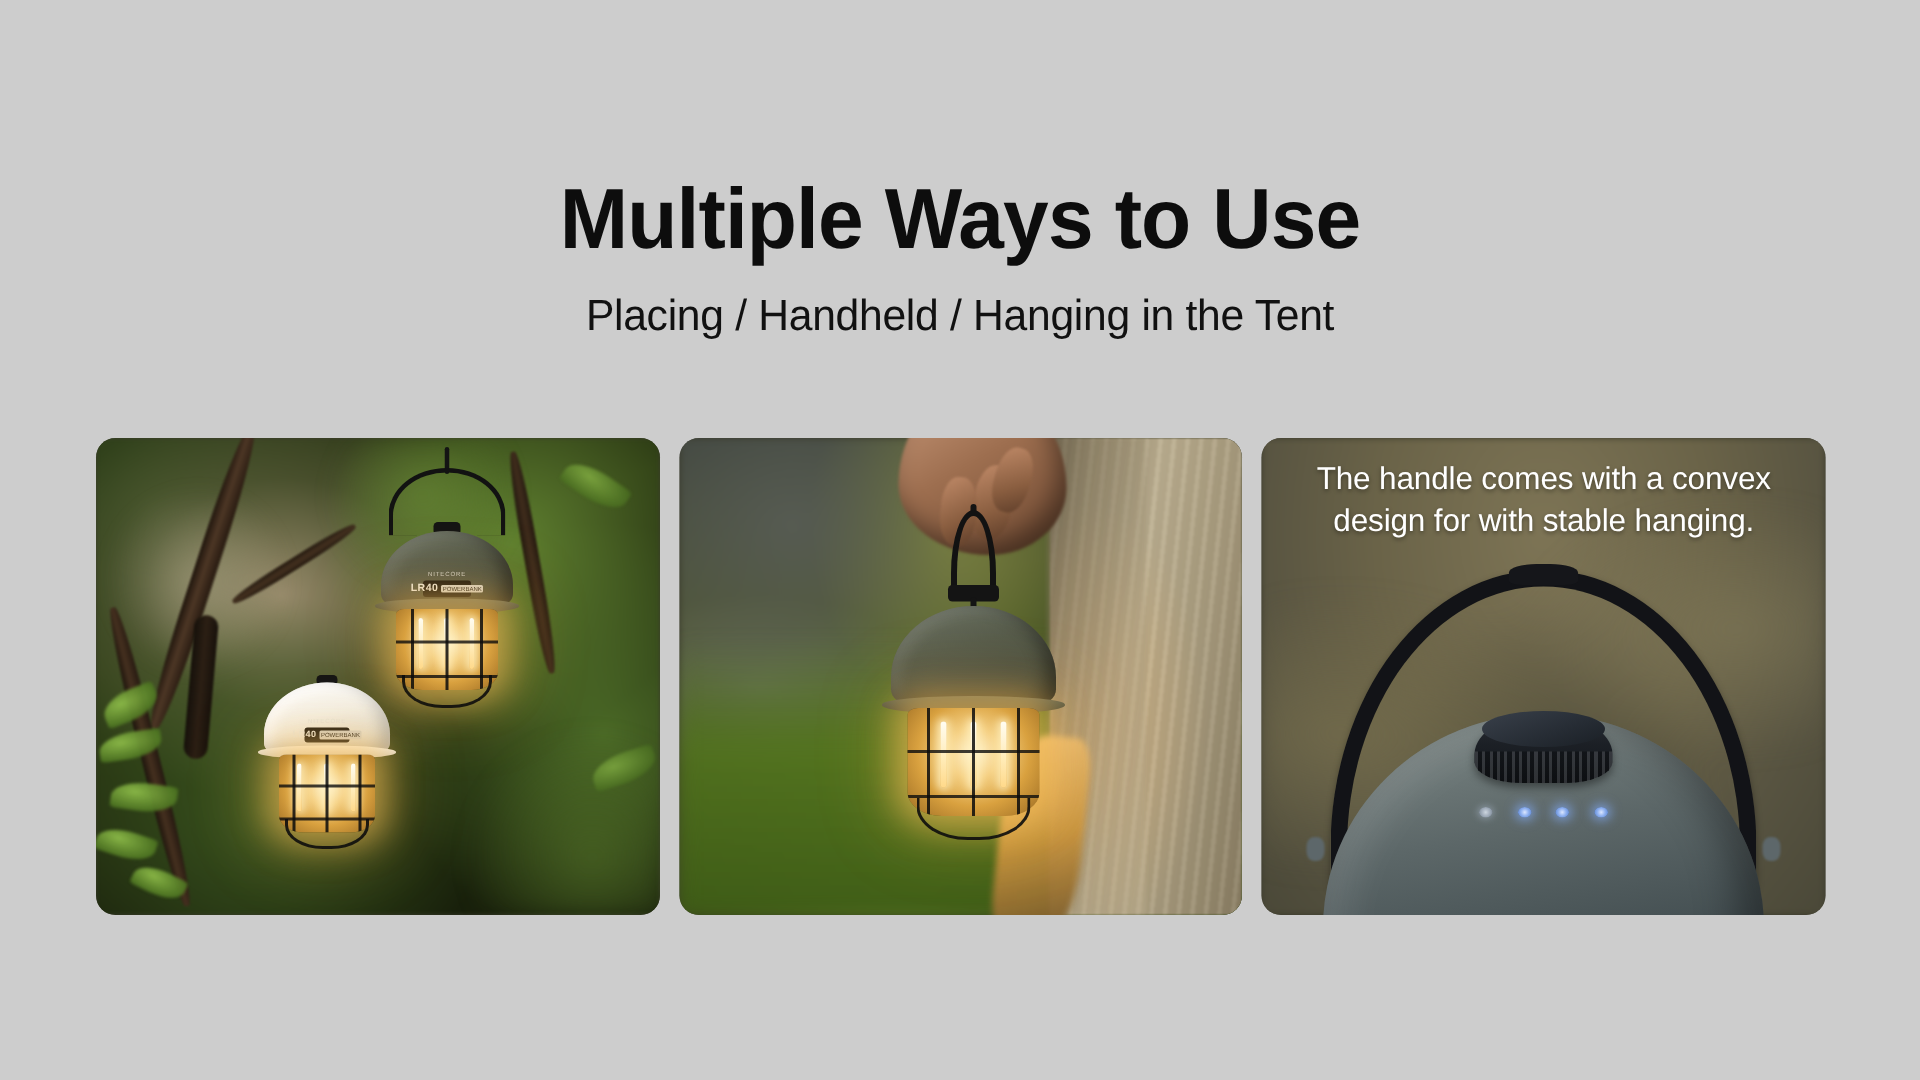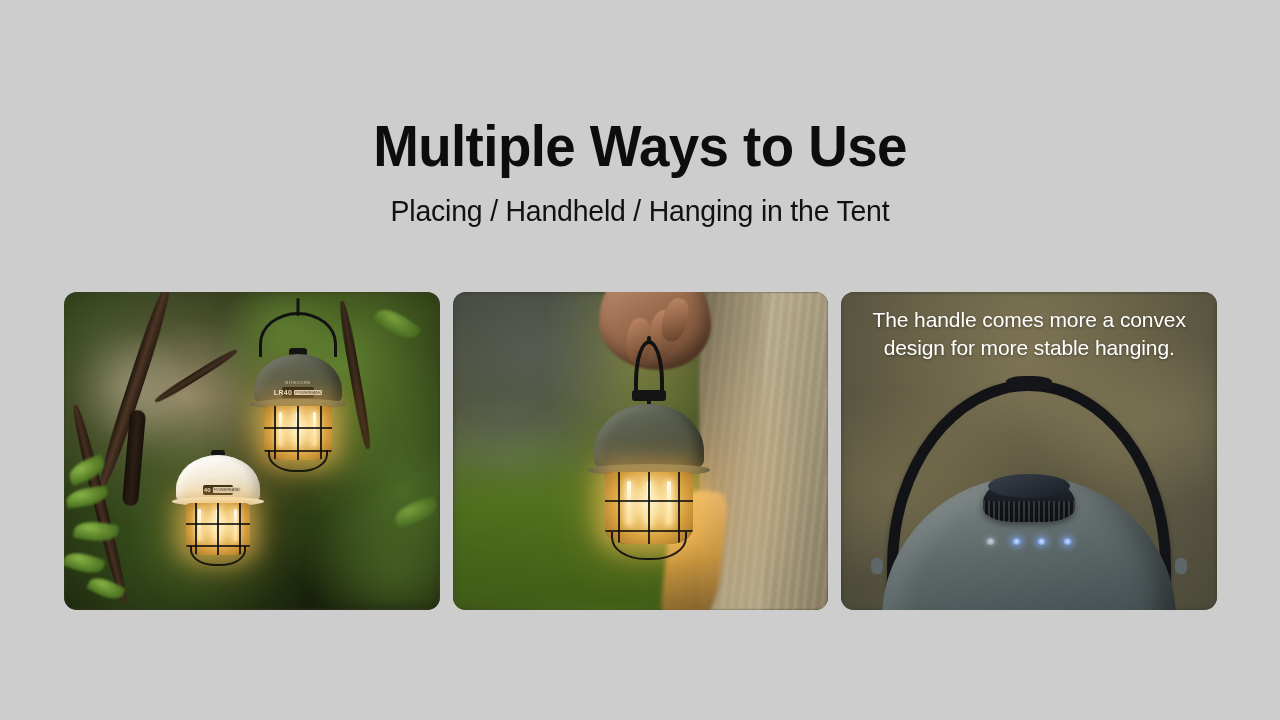--- a/index.html
+++ b/index.html
@@ -560,21 +560,21 @@
           <div class="cage-h" style="top:58px;"></div>
         </div>
         <div class="lan-base" style="top:196px; width:72px; height:26px;"></div>
       </div>
     </div>
 
     <div class="panel">
       <div class="p3-bg"></div>
       <div class="p3-bg-blotch"></div>
 
-      <div class="p3-caption">The handle comes more a convex design for more stable hanging.</div>
+      <div class="p3-caption">The handle comes with a convex design for with stable hanging.</div>
 
       <div class="p3-handle"></div>
       <div class="p3-handle-notch"></div>
 
       <div class="p3-body"></div>
       <div class="p3-foot" style="left:30px;"></div>
       <div class="p3-foot" style="right:30px;"></div>
 
       <div class="p3-knob"></div>
       <div class="p3-knob-top"></div>

